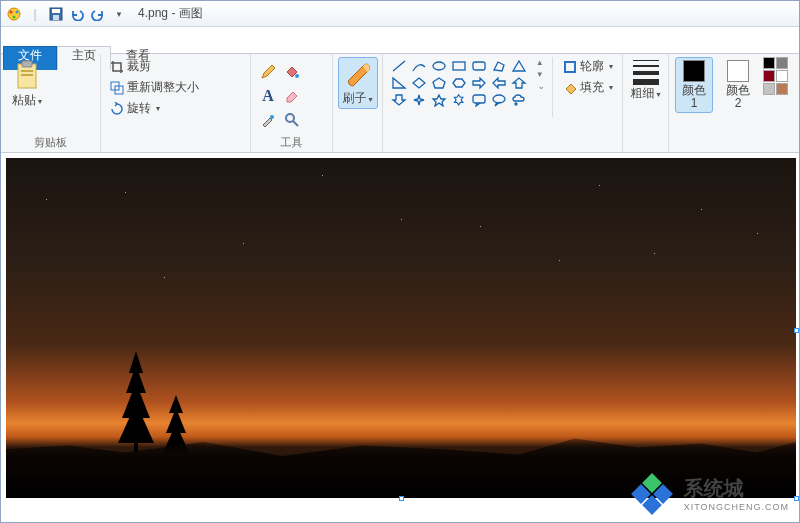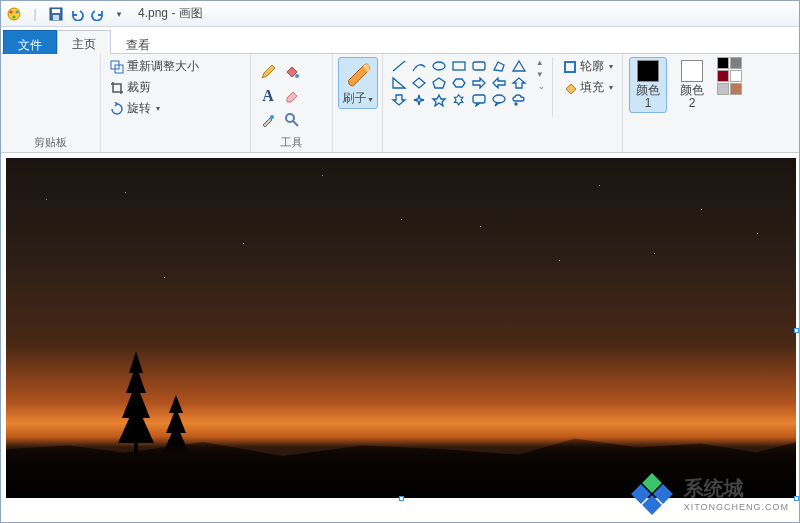--- a/index.html
+++ b/index.html
@@ -2,21 +2,21 @@
 <html><head>
 <meta charset="utf-8">
 <style>
 *{box-sizing:border-box;margin:0;padding:0;font-family:"Microsoft YaHei","Segoe UI",sans-serif;font-size:12px}
 body{width:800px;height:523px;background:#fff;overflow:hidden;border:1px solid #8ea6c1;position:relative}
 .titlebar{height:26px;background:linear-gradient(#fff,#eef3f8);display:flex;align-items:center;border-bottom:1px solid #d0d8e2;padding:0 4px}
 .qat{display:flex;gap:3px;align-items:center}
 .qat .ico{width:18px;height:18px;display:flex;align-items:center;justify-content:center;cursor:pointer;border-radius:2px}
 .title-text{margin-left:10px;color:#4b4b4b}
 .tabbar{height:26px;background:#fff;display:flex;align-items:flex-end;padding-left:2px}
-.tab{height:24px;padding:0 14px;display:flex;align-items:flex-end;cursor:pointer;color:#444;border:1px solid transparent;border-bottom:none;position:relative;top:1px}
+.tab{height:24px;padding:0 14px;display:flex;align-items:flex-start;cursor:pointer;color:#444;border:1px solid transparent;border-bottom:none;position:relative;top:17px}
 .tab.file{background:#1979ca;color:#fff;border-color:#1565b0}
 .tab.active{background:#f5f6f7;border-color:#c6cdd6;border-bottom:1px solid #f5f6f7}
 .ribbon{height:100px;background:#f5f6f7;border-top:1px solid #c6cdd6;border-bottom:1px solid #c6cdd6;display:flex;overflow:hidden}
 .group{border-right:1px solid #dadee4;display:flex;flex-direction:column;justify-content:space-between;padding:3px 6px 1px;position:relative}
 .group-body{flex:1;display:flex;align-items:flex-start;gap:4px}
 .group-label{text-align:center;color:#6a6a6a;padding:1px 0;font-size:11px}
 .bigbtn{display:flex;flex-direction:column;align-items:center;justify-content:flex-start;padding:2px 4px;cursor:pointer;border-radius:3px;border:1px solid transparent;min-width:40px}
 .bigbtn.selected{background:#cde6f7;border-color:#7eb4ea}
 .bigbtn .lbl{margin-top:2px;text-align:center;line-height:13px;color:#444}
 .smallrow{display:flex;flex-direction:column;gap:2px}
@@ -98,39 +98,48 @@
     </div>
   <div class="tab">
       <span>查看</span>
     </div>
 </div>
 
 <div class="ribbon">
 
   <div class="group" style="width:100px">
     <div class="group-body">
+      <div class="bigbtn">
+        <svg width="26" height="32">
+            <rect x="4" y="4" width="18" height="24" fill="#f7e6a2" stroke="#c9a94a"></rect>
+            <rect x="8" y="1" width="10" height="6" rx="1" fill="#b0b0b0" stroke="#888"></rect>
+            <rect x="7" y="10" width="12" height="2" fill="#c9a94a"></rect>
+            <rect x="7" y="14" width="12" height="2" fill="#c9a94a"></rect>
+          </svg>
+        <div class="lbl"><span>粘贴</span><span class="drop">▾</span></div>
+      </div>
     </div>
     <div class="group-label">剪贴板</div>
   </div>
 
   <div class="group" style="width:150px">
     <div class="group-body">
       <div class="smallrow">
         <div class="smallbtn">
           <svg width="14" height="14">
+              <path d="M3 1 L3 11 L13 11 M1 3 L11 3 L11 13" stroke="#555" stroke-width="1.5" fill="none"></path>
+            </svg>
+          <span>裁剪</span>
+        </div>
+        <div class="smallbtn">
+          <svg width="14" height="14">
               <rect x="1" y="1" width="8" height="8" fill="none" stroke="#2a72c8"></rect>
               <rect x="5" y="5" width="8" height="8" fill="none" stroke="#2a72c8"></rect>
             </svg>
           <span>重新调整大小</span>
-        </div>
-        <div class="smallbtn">
-          <svg width="14" height="14">
-              <path d="M3 1 L3 11 L13 11 M1 3 L11 3 L11 13" stroke="#555" stroke-width="1.5" fill="none"></path>
-            </svg>
-          <span>裁剪</span>
         </div>
         <div class="smallbtn">
           <svg width="14" height="14">
               <path d="M7 2 A5 5 0 1 1 2 7" fill="none" stroke="#2a72c8" stroke-width="1.5"></path>
               <path d="M5 0 L7 2 L5 4" fill="none" stroke="#2a72c8" stroke-width="1.5"></path>
             </svg>
           <span>旋转</span>
             <span class="drop">▾</span>
         </div>
       </div>
@@ -319,20 +328,34 @@
           <svg width="14" height="14">
               <path d="M3 8 L8 3 L13 8 L8 13 Z" fill="#f4c060" stroke="#b07d20"></path>
             </svg>
           <span>填充</span>
             <span class="drop">▾</span>
         </div>
       </div>
     </div>
   </div>
 
+  <div class="group" style="width:46px">
+    <div class="group-body" style="justify-content:center">
+      <div class="bigbtn">
+        <div class="sizeprev">
+          <div style="height:1px"></div>
+            <div style="height:2px"></div>
+            <div style="height:4px"></div>
+            <div style="height:6px"></div>
+        </div>
+        <div class="lbl"><span>粗细</span><span class="drop">▾</span></div>
+      </div>
+    </div>
+    <div class="group-label"></div>
+  </div>
 
   <div class="group" style="width:130px;border-right:none">
     <div class="group-body" style="gap:6px">
       <div class="bigbtn selected" style="min-width:38px">
         <div class="colorbox" style="background:#000"></div>
         <div class="lbl">颜色 1</div>
       </div>
       <div class="bigbtn" style="min-width:38px">
         <div class="colorbox" style="background:#fff"></div>
         <div class="lbl">颜色 2</div>

